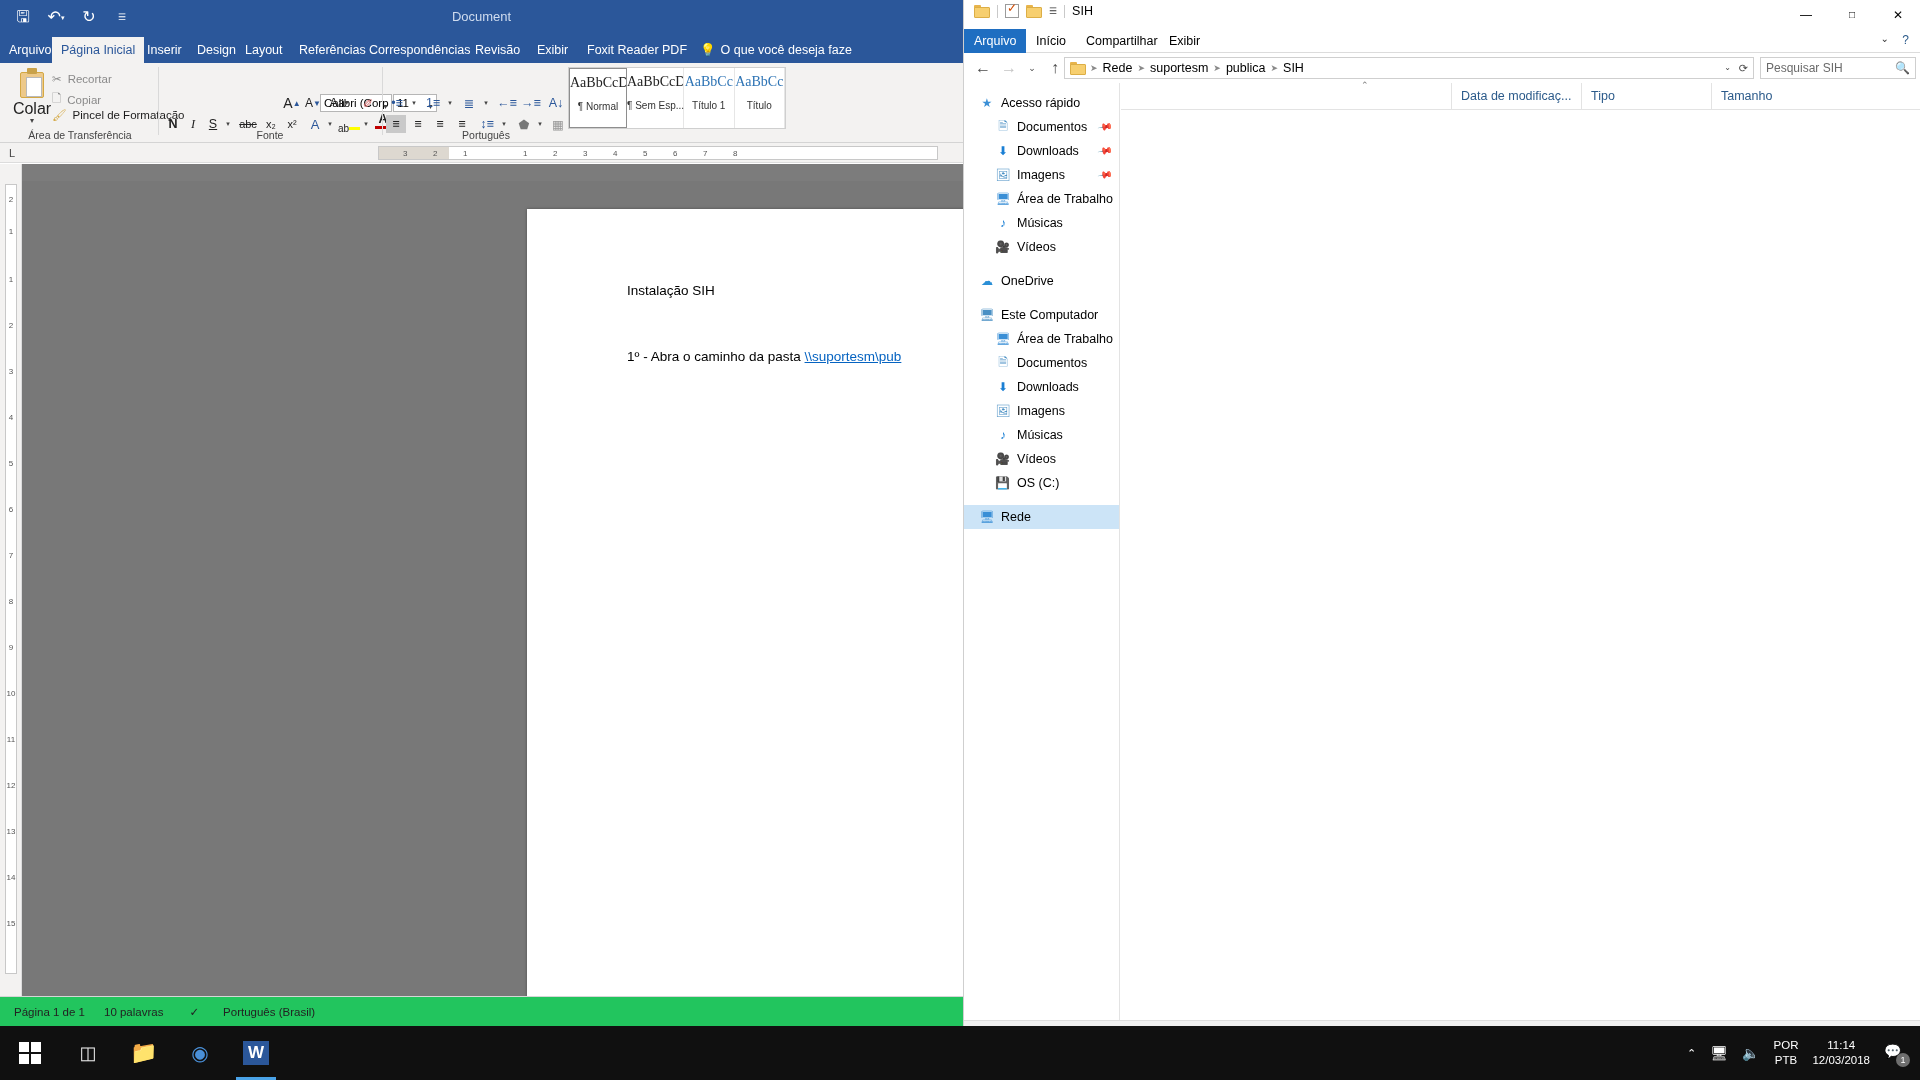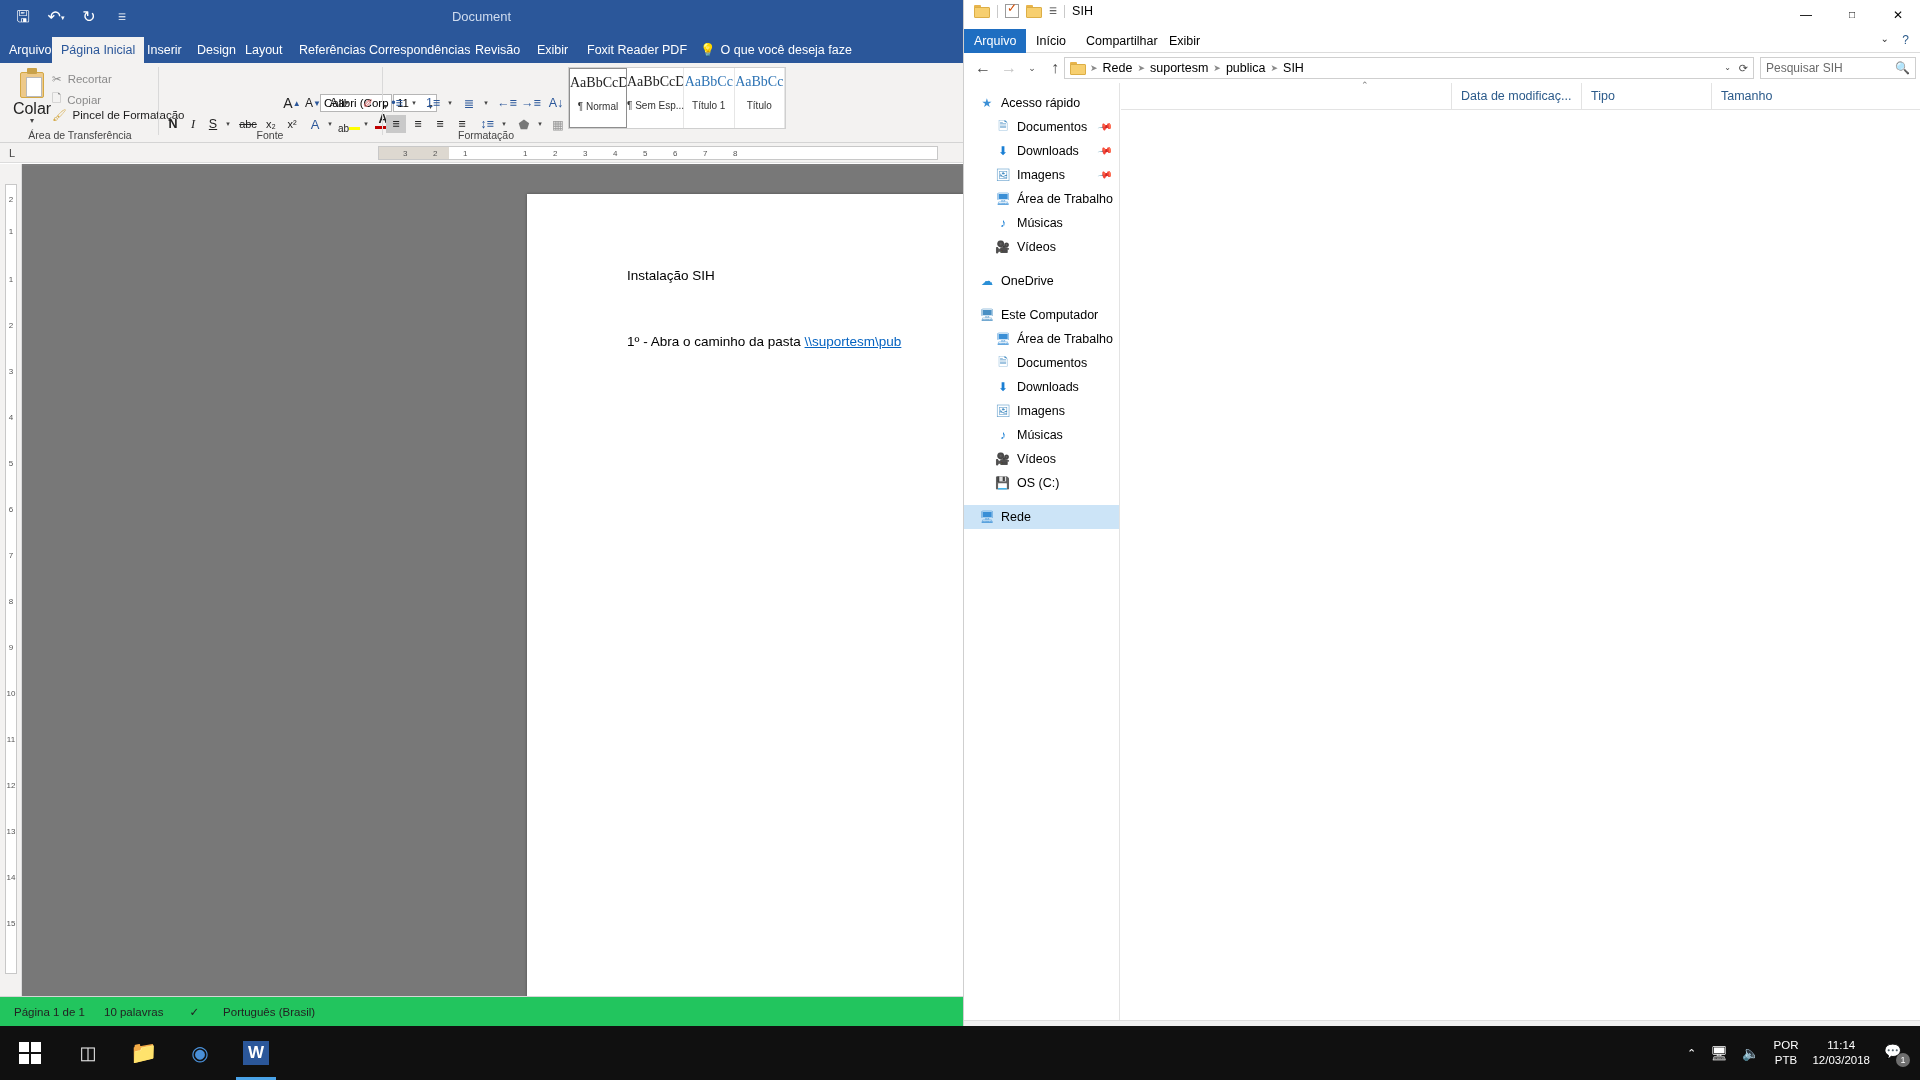--- a/index.html
+++ b/index.html
@@ -59,21 +59,21 @@
   .word-ruler { position:absolute; left:0; top:143px; width:963px; height:20px; background:#f3f2f1; border-bottom:1px solid #dcdcdc; }
   .ruler-corner { position:absolute; left:2px; top:2px; width:20px; height:16px; font-size:11px; color:#444; text-align:center; line-height:16px; }
   .ruler-strip { position:absolute; left:378px; top:3px; height:14px; width:560px; background:#fff; border:1px solid #c8c8c8; font-size:8px; color:#666; }
   .ruler-gray { position:absolute; top:0; height:100%; background:#ddd8d0; }
   .ruler-tick { position:absolute; top:2px; font-size:8px; color:#555; }
 
   .word-body { position:absolute; left:0; top:164px; width:963px; height:832px; background:#7c7c7c; }
   .vruler { position:absolute; left:0; top:0; width:22px; height:832px; background:#f3f2f1; border-right:1px solid #dcdcdc; }
   .vruler-strip { position:absolute; left:5px; top:20px; width:12px; height:790px; background:#fff; border:1px solid #c8c8c8; }
   .vr-tick { position:absolute; left:0; width:100%; text-align:center; font-size:8px; color:#555; }
-  .word-canvas { position:absolute; left:22px; top:2px; width:941px; height:832px; background:#787878; }
+  .word-canvas { position:absolute; left:22px; top:17px; width:941px; height:832px; background:#787878; }
   .page { position:absolute; left:505px; top:28px; width:533px; height:820px; background:#fff; box-shadow:0 0 3px rgba(0,0,0,.35); }
   .doc-line { position:absolute; font-family:"Liberation Sans", sans-serif; font-size:13.5px; color:#000; white-space:nowrap; }
   .doc-link { color:#0563c1; text-decoration:underline; }
 
   .word-status { position:absolute; left:0; top:996px; width:963px; height:30px; background:#22c55e; border-top:1px solid #d6d6d6; display:flex; align-items:center; }
   .ws-item { font-size:11.5px; color:#222; margin-left:14px; display:flex; align-items:center; gap:5px; }
 
   
   .exp-win { position:absolute; left:963px; top:0; width:957px; height:1026px; background:#fff; border-left:1px solid #cfcfcf; }
   .exp-title { position:absolute; left:0; top:0; width:957px; height:29px; background:#fff; }
@@ -336,21 +336,21 @@
           </div>
         <div class="ricon" style="left:152px; top:52px; width:12px; height:18px">
             <span class="mini-caret">▾</span>
           </div>
         <div class="ricon" style="left:166px; top:52px; width:20px; height:18px; color:#999">
             <span>▦</span>
           </div>
         <div class="ricon" style="left:186px; top:52px; width:12px; height:18px">
             <span class="mini-caret">▾</span>
           </div>
-        <div class="rgroup-label" style="width:208px">Formatação</div>
+        <div class="rgroup-label" style="width:208px">Português</div>
       </div>
 
       <div class="styles-gal">
         <div class="style-item sel">
           <div class="style-prev">AaBbCcDc</div>
           <div class="style-name">¶ Normal</div>
         </div>
         <div class="style-item">
           <div class="style-prev">AaBbCcDc</div>
           <div class="style-name">¶ Sem Esp...</div>

